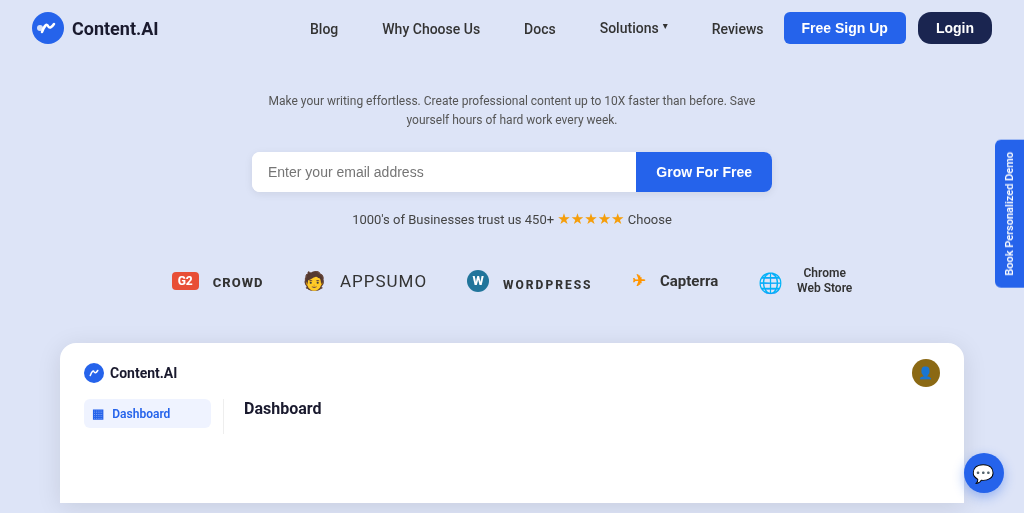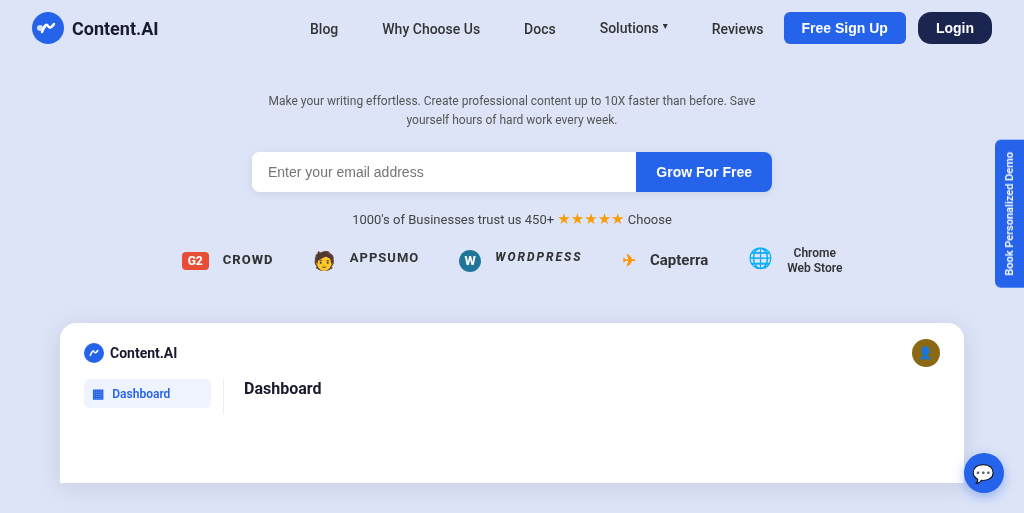--- a/index.html
+++ b/index.html
@@ -148,25 +148,26 @@
     
     .logos-row {
       display: flex;
       justify-content: center;
       align-items: center;
       gap: 40px;
       margin-bottom: 28px;
     }
     .logo-item {
       display: flex;
-      align-items: flex-start;
+      align-items: flex-end;
       gap: 14px;
       font-weight: 700;
       font-size: 13px;
       color: #333;
+      margin-top: 20px;
     }
 
     
     .dashboard-card {
       background: white;
       border-radius: 16px 16px 0 0;
       margin: 0 60px;
       padding: 16px 24px 0;
       box-shadow: 0 4px 24px rgba(0,0,0,0.1);
       min-height: 160px;
@@ -321,25 +322,25 @@
     <span>Choose</span>
   </div>
 
   <div class="logos-row">
     <div class="logo-item">
       <span style="background:#e84e36;color:white;font-weight:800;padding:2px 6px;border-radius:4px;font-size:12px;">G2</span>
       <span style="font-weight:800;font-size:13px;color:#333;letter-spacing:1px;">CROWD</span>
     </div>
     <div class="logo-item">
       <span style="font-size:18px;">🧑</span>
-      <span style="font-weight:700;font-size:13px;color:#333;letter-spacing:1px;">APPSUMO</span>
+      <span style="font-weight:400;font-size:17px;color:#333;letter-spacing:1px;">APPSUMO</span>
     </div>
     <div class="logo-item">
       <span style="background:#21759b;color:white;width:22px;height:22px;border-radius:50%;display:inline-flex;align-items:center;justify-content:center;font-weight:800;font-size:13px;">W</span>
-      <span style="font-weight:800;font-size:12px;color:#333;letter-spacing:2px;font-style:italic;">WORDPRESS</span>
+      <span style="font-weight:800;font-size:12px;color:#333;letter-spacing:2px;">WORDPRESS</span>
     </div>
     <div class="logo-item">
       <span style="font-size:16px;color:#ff9500;">✈</span>
       <span style="font-weight:700;font-size:15px;color:#333;">Capterra</span>
     </div>
     <div class="logo-item">
       <span style="font-size:20px;">🌐</span>
       <span style="font-weight:600;font-size:12px;color:#333;line-height:1.2;">Chrome<br>Web Store</span>
     </div>
   </div>

